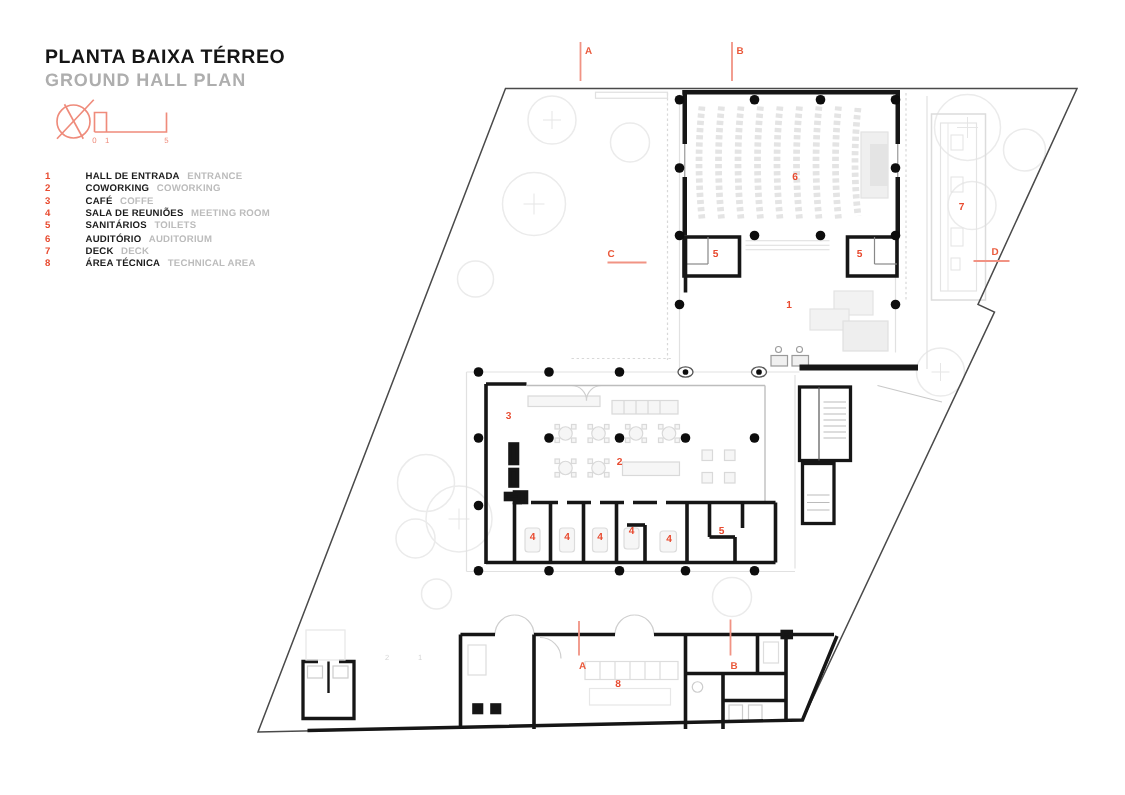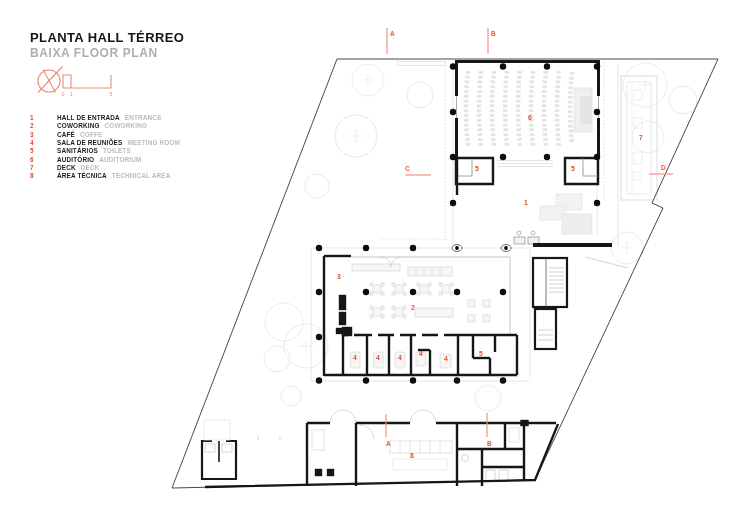--- a/index.html
+++ b/index.html
@@ -19,22 +19,22 @@
   .marklabel{font-size:6.6px;font-weight:bold;fill:#ea5a3c;}
   .scalenum{font-size:5.2px;fill:#ef8b7b;text-anchor:middle;}
   .faintnum{font-size:5px;fill:#d4d4d4;text-anchor:middle;}
 </style>
 </head>
 <body>
 
 <div class="canvas">
 
   <div class="hdr">
-    <div class="title">PLANTA HALL TÉRREO</div>
-    <div class="subtitle">BAIXA FLOOR PLAN</div>
+    <div class="title">PLANTA BAIXA TÉRREO</div>
+    <div class="subtitle">GROUND HALL PLAN</div>
   </div>
 
   <div class="legend">
     <div class="lrow">
         <span class="lnum">1</span>
         <span class="lpt">HALL DE ENTRADA</span>
         <span class="len">ENTRANCE</span>
       </div>
     <div class="lrow">
         <span class="lnum">2</span>

